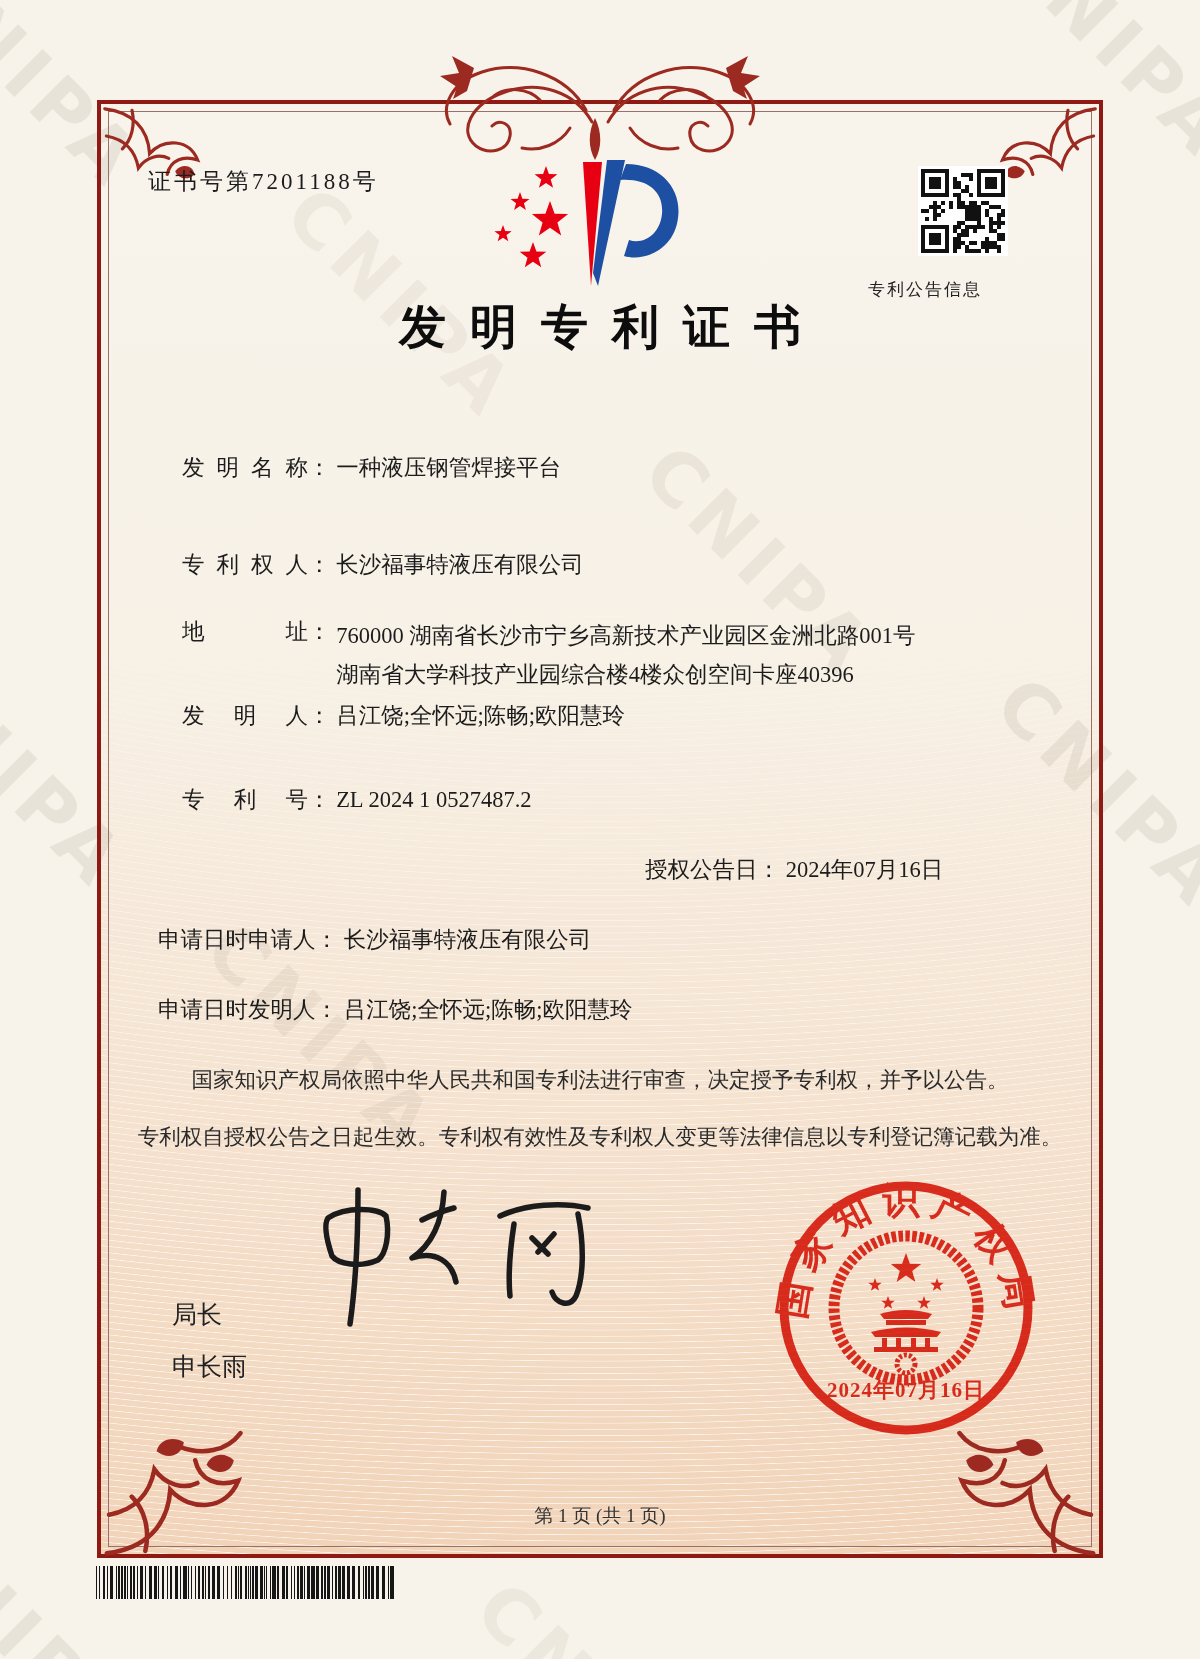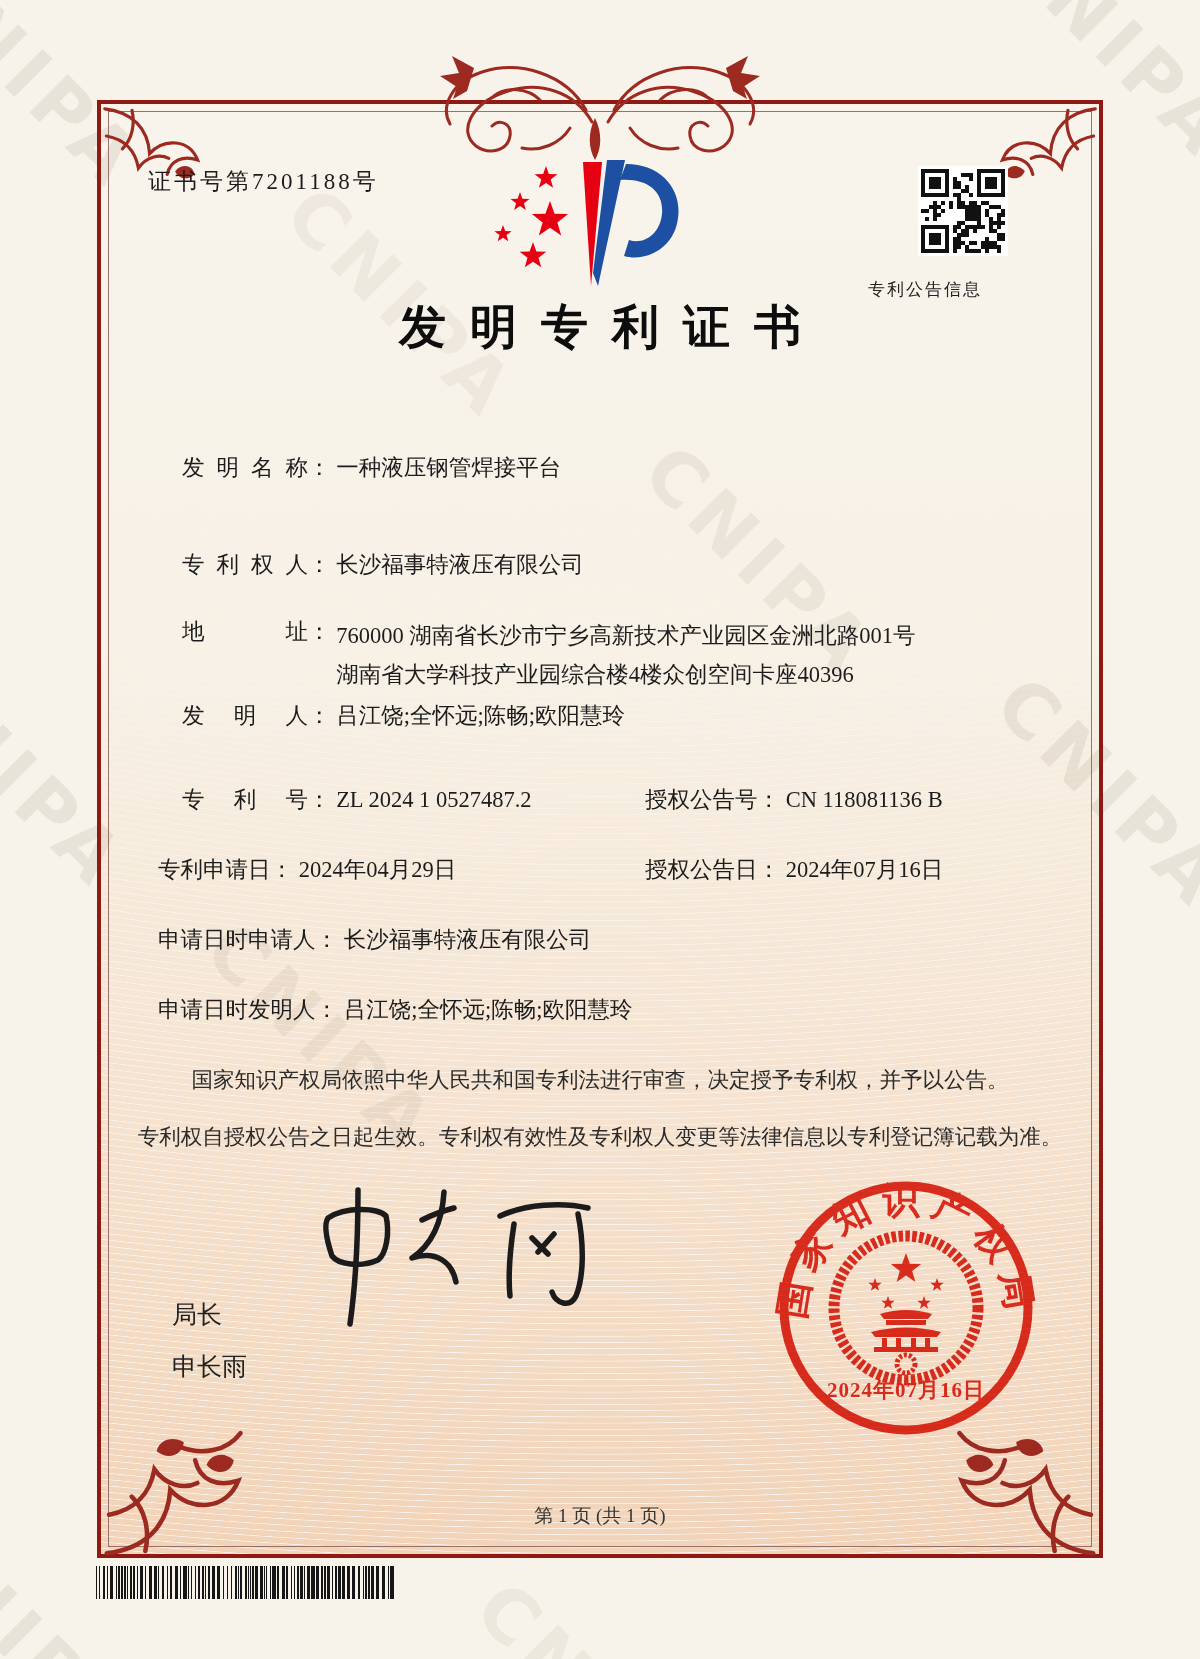--- a/index.html
+++ b/index.html
@@ -324,29 +324,21 @@
 
   <div class="row" style="left:158px; top:700px;">
     <span class="lbl">发明人</span><span>：</span>
     <span class="val">吕江饶;全怀远;陈畅;欧阳慧玲</span>
   </div>
 
   <div class="row" style="left:158px; top:784px;">
     <span class="lbl">专利号</span><span>：</span>
     <span class="val">ZL 2024 1 0527487.2</span>
   </div>
-  <div class="row" style="left:645px; top:784px;">
-    <span class="lbl7">授权公告号</span><span>：</span>
-    <span class="val">CN 118081136 B</span>
-  </div>
-
-  <div class="row" style="left:158px; top:854px;">
-    <span class="lbl7">专利申请日</span><span>：</span>
-    <span class="val">2024年04月29日</span>
-  </div>
+
   <div class="row" style="left:645px; top:854px;">
     <span class="lbl7">授权公告日</span><span>：</span>
     <span class="val">2024年07月16日</span>
   </div>
 
   <div class="row" style="left:158px; top:924px;">
     <span class="lbl7">申请日时申请人</span><span>：</span>
     <span class="val">长沙福事特液压有限公司</span>
   </div>
 

